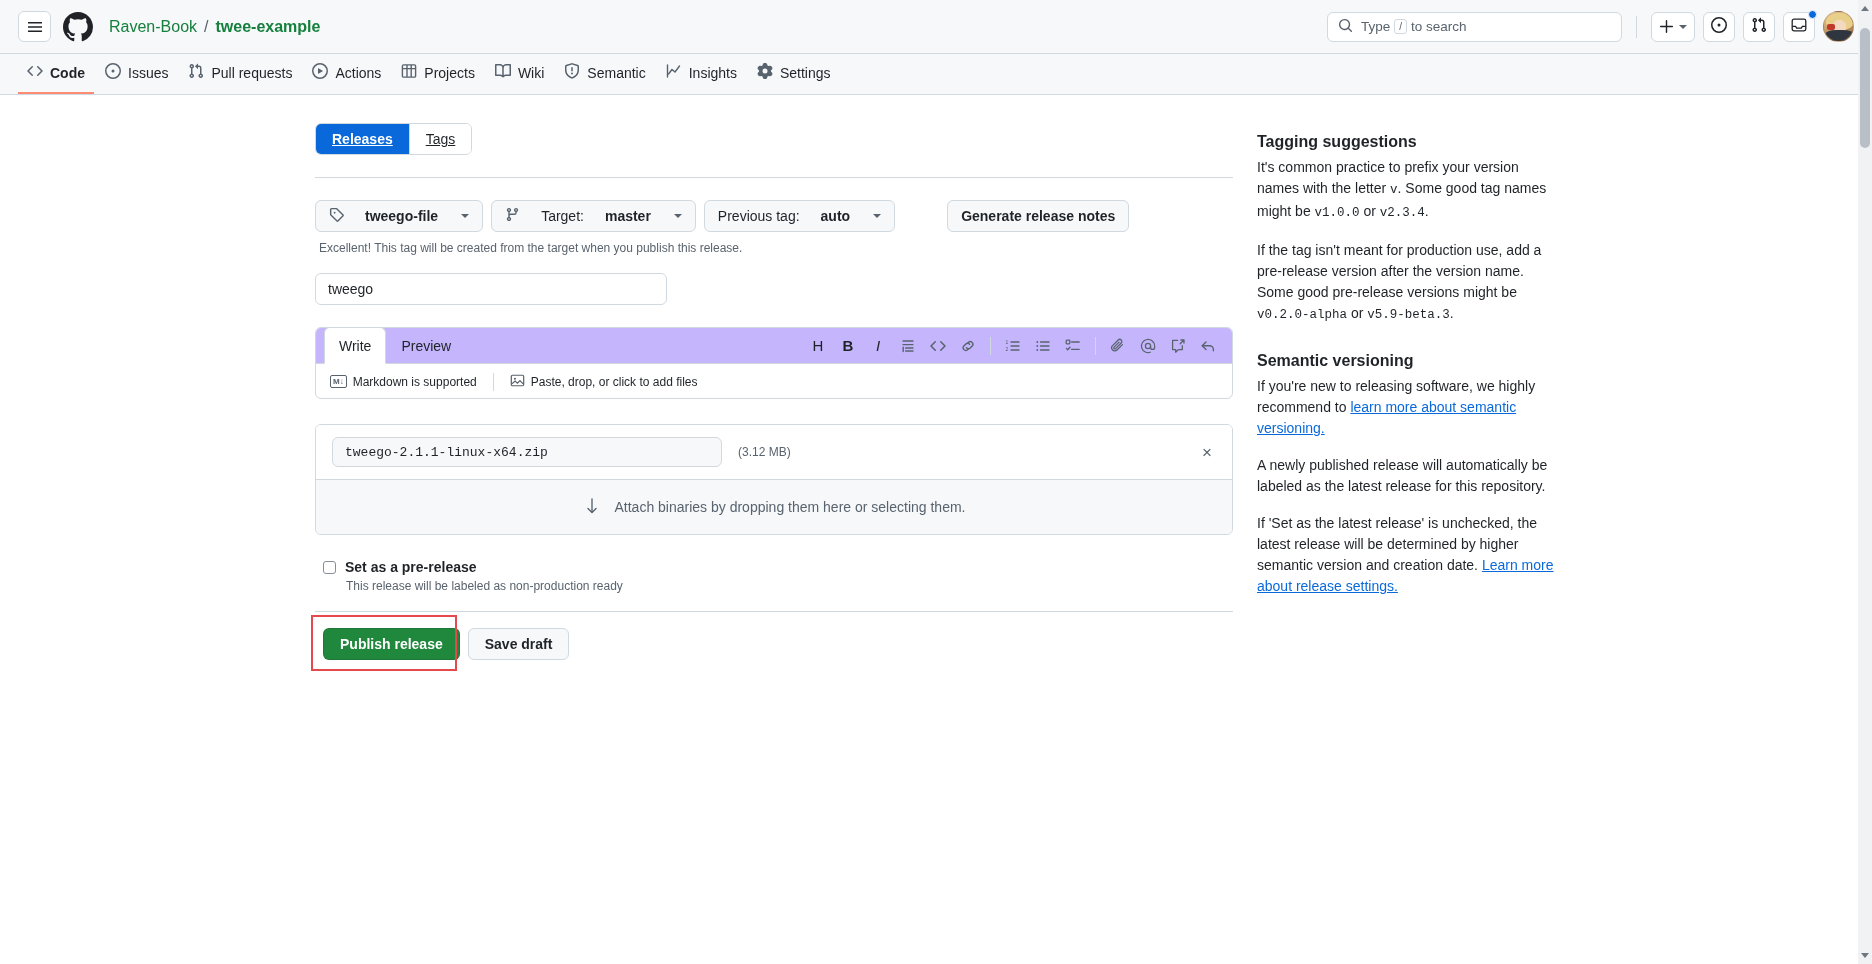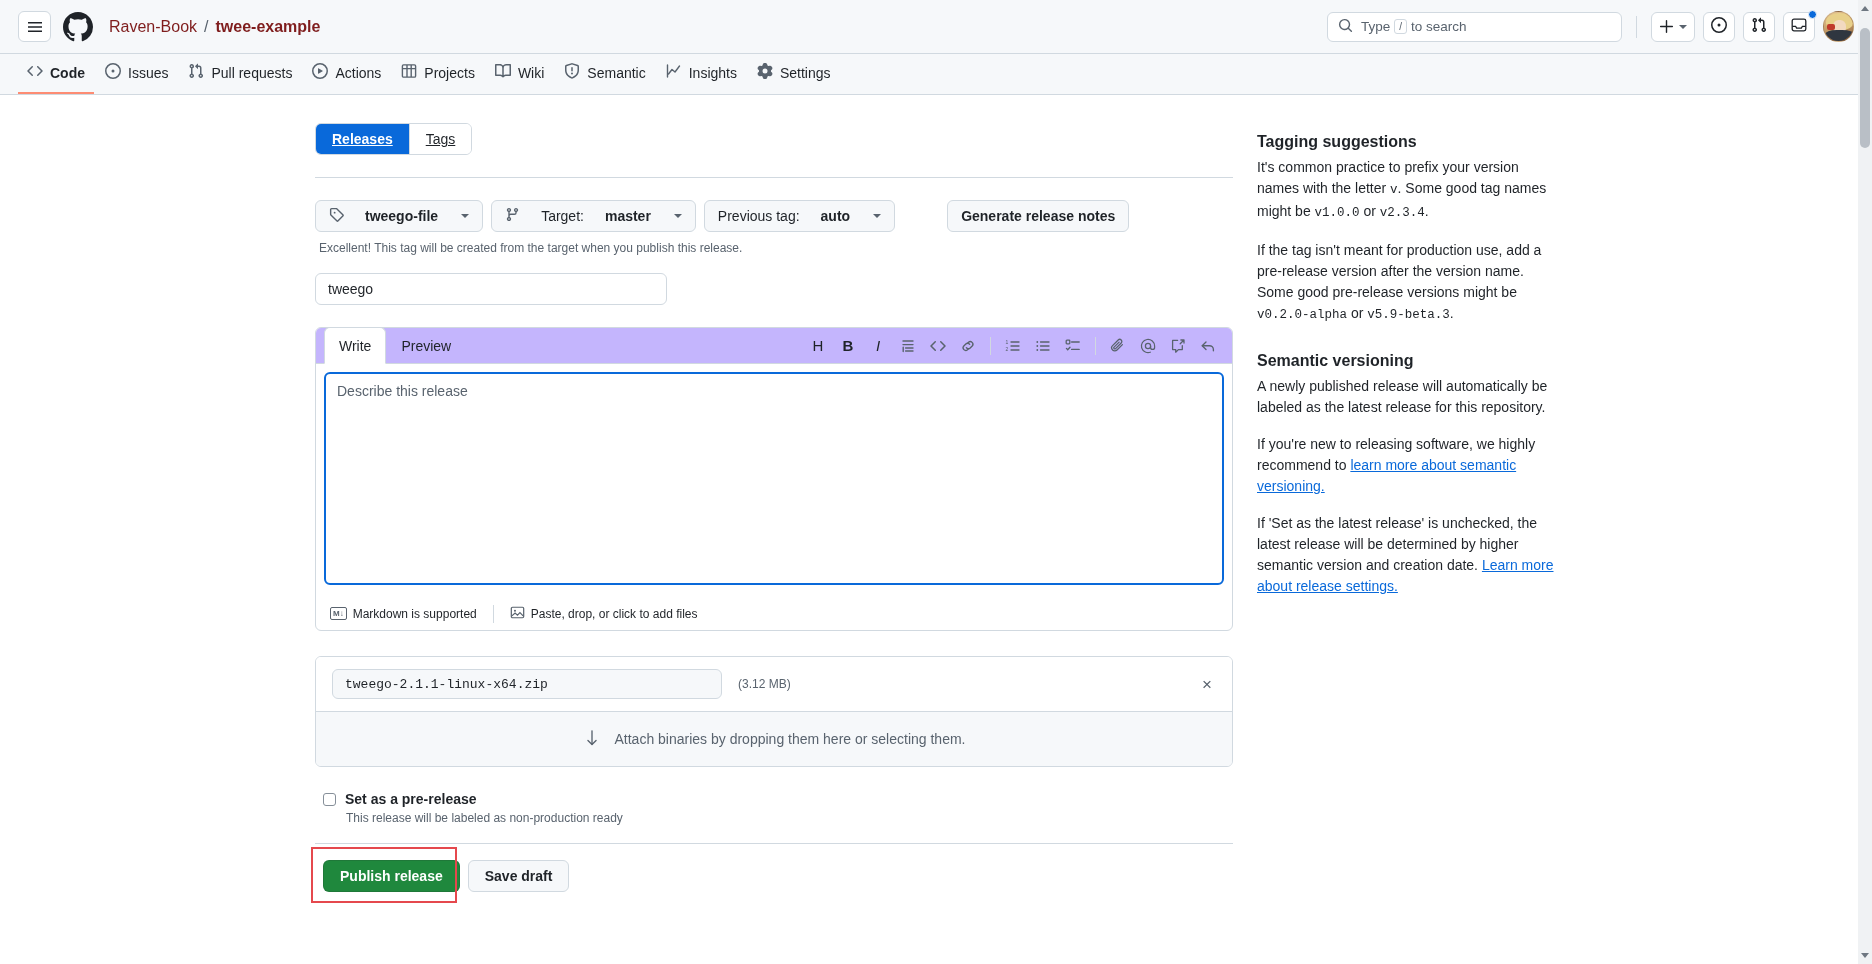--- a/index.html
+++ b/index.html
@@ -28,21 +28,21 @@
     border:1px solid #d1d9e0;
     border-radius:6px;
     background:#ffffff;
     display:flex; align-items:center; justify-content:center;
     cursor:pointer;
     margin-right:12px;
   }
   .hamburger svg { display:block; }
   .gh-logo { margin-right:16px; display:flex; align-items:center; cursor:pointer; }
   .breadcrumb { display:flex; align-items:center; font-size:16px; }
-  .breadcrumb a { color:#7f1d1d; text-decoration:none; cursor:pointer; }
+  .breadcrumb a { color:#15803d; text-decoration:none; cursor:pointer; }
   .bc-sep { margin:0 7px; color:#59636e; }
   .bc-repo { font-weight:bold; }
 
   .header-right {
     margin-left:auto;
     display:flex;
     align-items:center;
     gap:8px;
   }
   .search-box {
@@ -645,23 +645,20 @@
             </div>
             <div class="md-btn">
               <svg width="16" height="16" viewBox="0 0 16 16" fill="none" stroke="#59636e" stroke-width="1.35" stroke-linecap="round" stroke-linejoin="round">
                   <path d="M6 4 2.2 7.7 6 11.5"></path>
                   <path d="M2.4 7.7h7.1a3.9 3.9 0 0 1 3.9 3.9v1.2"></path>
                 </svg>
             </div>
           </div>
         </div>
 
-        <div class="ta-wrap">
-          <textarea class="textarea" placeholder="Describe this release" style=""></textarea>
-        </div>
 
         <div class="ed-foot">
           <div class="foot-item">
             <span class="md-badge">M↓</span>
             <span>Markdown is supported</span>
           </div>
           <div class="foot-sep"></div>
           <div class="foot-item">
             <span>
               <svg width="15" height="15" viewBox="0 0 16 16" fill="none" stroke="#59636e" stroke-width="1.3">
@@ -717,24 +714,24 @@
         <p class="side-p">
           It's common practice to prefix your version names with the letter <code>v</code>. Some good tag names might be <code>v1.0.0</code> or <code>v2.3.4</code>.
         </p>
         <p class="side-p">
           If the tag isn't meant for production use, add a pre-release version after the version name. Some good pre-release versions might be <code>v0.2.0-alpha</code> or <code>v5.9-beta.3</code>.
         </p>
       </div>
       <div class="side-gap"></div>
       <div class="side-block">
         <div class="side-h">Semantic versioning</div>
-        <p class="side-p">A newly published release will automatically be labeled as the latest release for this repository.</p>
         <p class="side-p">
           If you're new to releasing software, we highly recommend to <a>learn more about semantic versioning.</a>
         </p>
+        <p class="side-p">A newly published release will automatically be labeled as the latest release for this repository.</p>
         <p class="side-p">
           If 'Set as the latest release' is unchecked, the latest release will be determined by higher semantic version and creation date. <a>Learn more about release settings.</a>
         </p>
       </div>
     </div>
   </div>
 </div>
 
 <div class="scrollbar">
   <div class="scroll-arrow scroll-up"></div>

